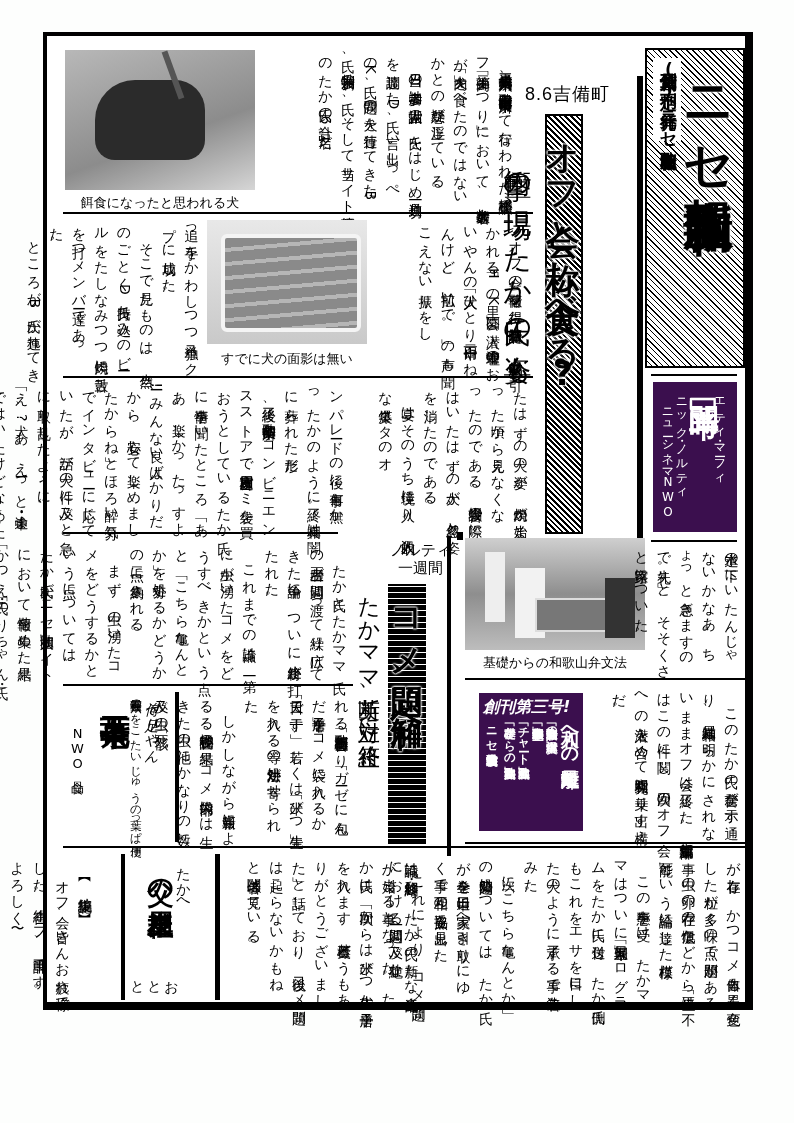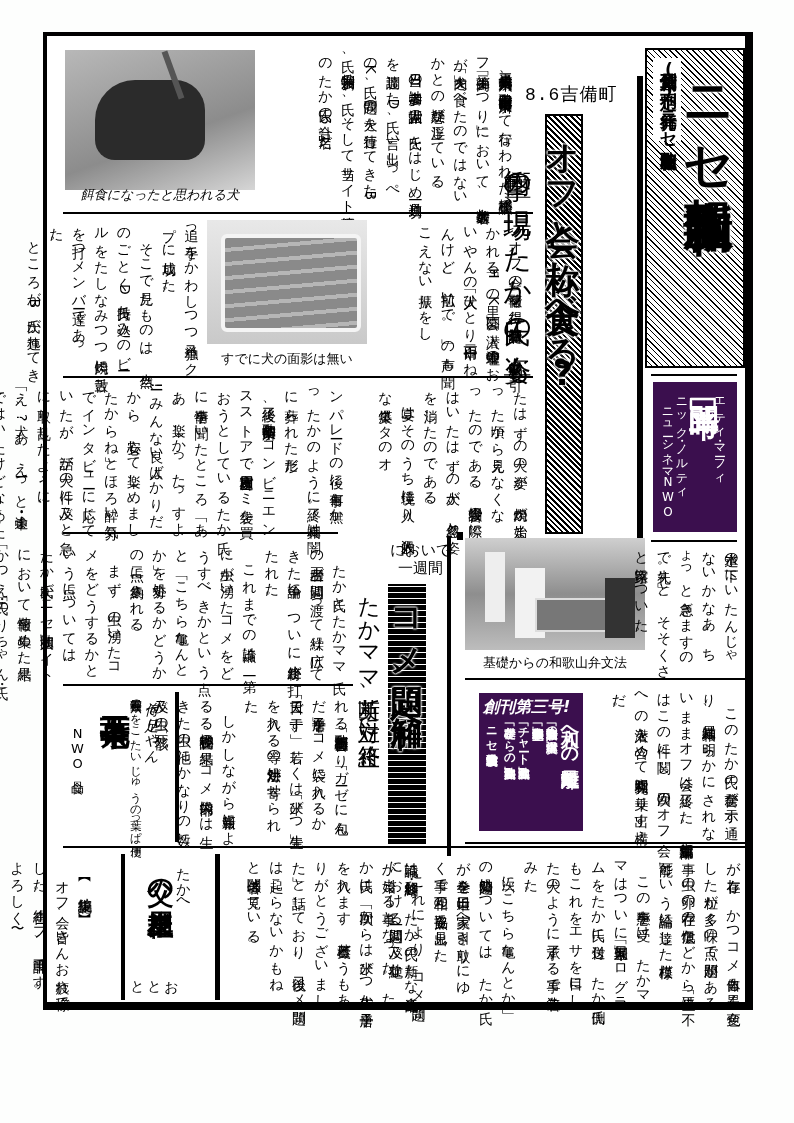--- a/index.html
+++ b/index.html
@@ -55,21 +55,21 @@
   }
   .headline-main span {
     position: absolute; left: 0; top: 4px; width: 34px; font-size: 34px; font-weight: bold; line-height: 37px;
     writing-mode: vertical-rl; text-orientation: upright; color: #000;
     text-shadow: 0 0 2px #fff, 0 0 2px #fff, 0 0 3px #fff, 0 0 3px #fff;
   }
   .headline-sub {
     left: 452px; top: 112px; font-size: 28px; line-height: 36px; letter-spacing: 3px;
     writing-mode: vertical-rl; text-orientation: upright; font-family: "DejaVu Serif", serif;
   }
-  .dateline { left: 478px; top: 46px; font-size: 18px; letter-spacing: 1px; font-family: Liberation Mono, monospace; }
+  .dateline { left: 478px; top: 46px; font-size: 18px; letter-spacing: 1px; font-family: Liberation Sans, sans-serif; }
 
   .photo { background: #9a9a9a; position: absolute; overflow: hidden; }
   .caption { position: absolute; font-size: 13px; text-align: center; white-space: nowrap; }
 
   
   .kome-head {
     left: 341px; top: 548px; width: 38px; height: 260px;
     background: repeating-linear-gradient(0deg, #000 0 5px, #fff 5px 6px);
   }
   .kome-head span {
@@ -118,21 +118,21 @@
   <div class="abs headline-main">
     <span>オフ会と称し犬食べる?</span>
   </div>
   <div class="abs headline-sub">衝撃の現場、たか氏の姿も</div>
   <div class="vr" style="left:590px; top:40px; height:472px;"></div>
 
   <div class="photo" style="left:18px; top:14px; width:190px; height:140px; background:linear-gradient(160deg,#b8b8b8,#8c8c8c 60%,#d6d6d6);">
     <div style="position:absolute; left:30px; top:30px; width:110px; height:80px; background:#2b2b2b; border-radius:40px 30px 20px 20px;"></div>
     <div style="position:absolute; left:105px; top:0; width:6px; height:50px; background:#555; transform:rotate(-20deg);"></div>
   </div>
-  <div class="caption" style="left:18px; top:150px; width:190px;font-style:italic;">餌食になったと思われる犬</div>
+  <div class="caption" style="left:18px; top:158px; width:190px;">餌食になったと思われる犬</div>
   <div class="abs body-text" style="left:212px; top:12px; height:160px; width:258px;">　平成十二年八月六日未明、和歌山県有田市吉備町某所にて行なわれた極秘会談オフ第二弾「肉まつり」において、参加者数名が「犬肉」を食べたのではないかとの疑惑が浮上している。
 　当日の参加者は世話人のE氏をはじめ道具一切を調達したD氏、言い出しっぺのK氏、問題の犬を連行してきたB氏、特別参加のC氏、そして当サイト管理人のたか氏の合計6名だ。</div>
   <div class="hr" style="left:16px; top:176px; width:470px;"></div>
 
   <div class="abs body-text" style="left:330px; top:182px; height:158px; width:150px;">　オフ会の情報を得た当新報記者は、厳戒態勢の引かれる「Hの里K公園」に潜入、途中管理のおいやんの「大人ひとり二百十円やねんけど、前払いで。」の声も聞こえない振りをし、</div>
   <div class="photo" style="left:160px; top:184px; width:160px; height:124px; background:linear-gradient(180deg,#e8e8e8,#c9c9c9);">
     <div style="position:absolute; left:14px; top:14px; width:132px; height:90px; background:repeating-linear-gradient(175deg,#8a8a8a 0 10px,#b6b6b6 10px 14px); border:4px solid #f4f4f4; border-radius:6px;"></div>
   </div>
   <div class="caption" style="left:160px; top:314px; width:160px;">すでに犬の面影は無い</div>
   <div class="abs body-text" style="left:16px; top:182px; height:158px; width:140px;">追っ手をかわしつつ単独スクープに成功した。
@@ -166,21 +166,21 @@
       <span style="left:52px;">「和歌山弁解釈教室」</span>
       <span style="left:38px;">「チャート式和歌山弁」</span>
       <span style="left:24px;">「基礎からの和歌山弁文法」</span>
       <span style="left:6px;">ニセ和歌山人予備校叢書</span>
     </div>
   </div>
   <div class="abs body-text" style="left:544px; top:648px; height:158px; width:152px;">　このたか氏の発言が示す通り、結局真相は明らかにされないままオフ会は終了した。当新報編集部はこの件に関し、次回のオフ会への潜入を含めて真相究明に乗り出す構えだ。</div>
   <div class="hr" style="left:418px; top:806px; width:280px;"></div>
 
   <div class="abs sosho">
-    <div>において</div>
+    <div>ノルティ</div>
     <div style="padding-left:8px;">一週間</div>
   </div>
   <div class="abs kome-head">
     <span>コメ問題、和解へ</span>
   </div>
   <div class="abs kome-sub">たかママ英断、対立に終止符</div>
 
   <div class="abs body-text" style="left:16px; top:504px; height:140px; width:288px;">　たか氏とたかママ氏の両者が一週間に渡って繰り広げてきた論争に、ついに終止符が打たれた。
 　これまでの論点は、第一に虫が湧いたコメをどうすべきかという点と、「こちら亀なんとか」を処分するかどうかの二点に集約される。
 　まず、虫の湧いたコメをどうするかという点については、たか氏が「ニセ和歌山人」サイトにおいて情報を集めた結果、「かつえ」氏・「のりちゃん」氏・「riko」氏の三名で構成さ</div>

